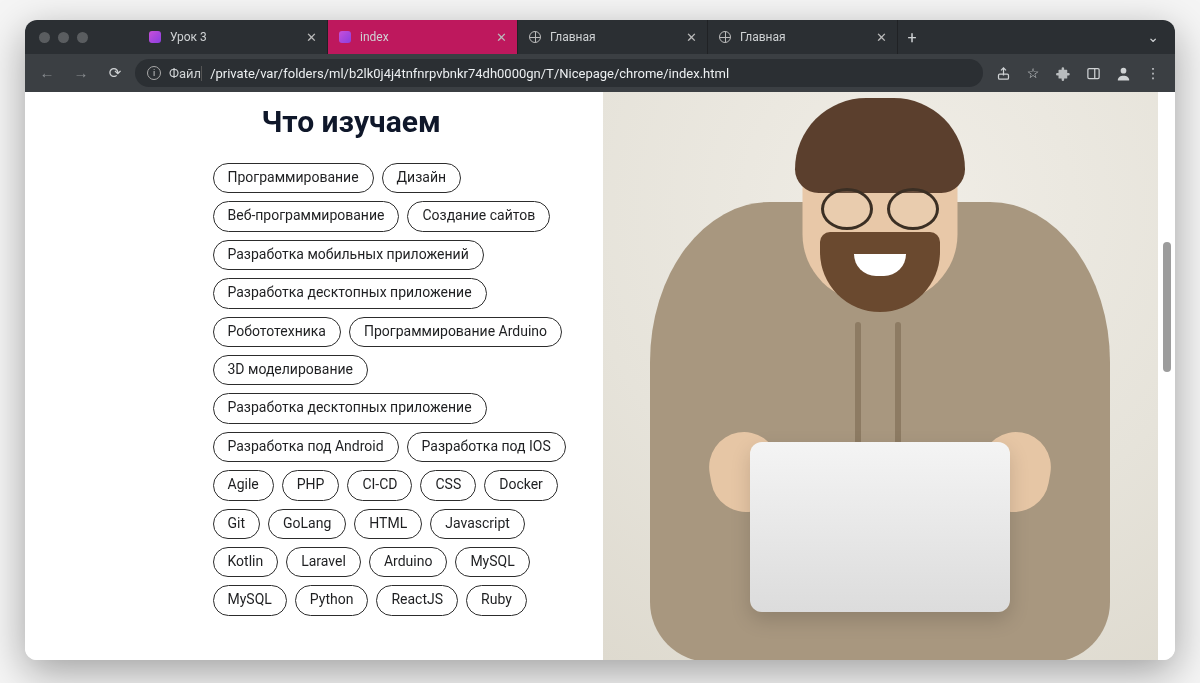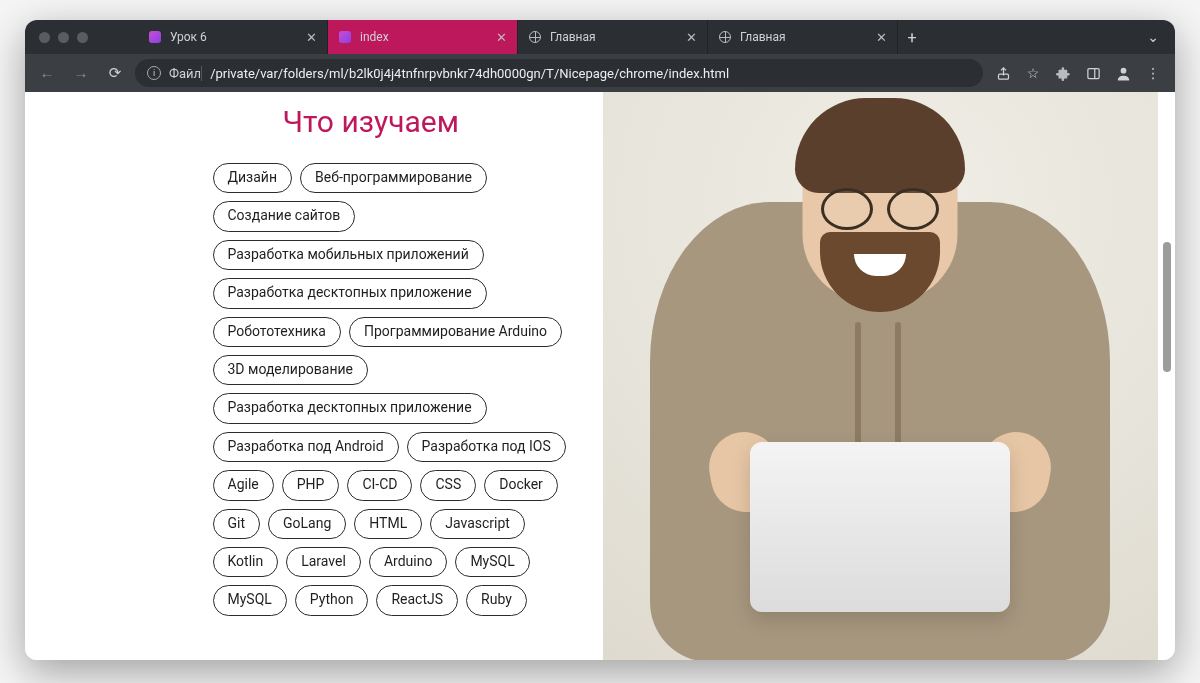--- a/index.html
+++ b/index.html
@@ -138,23 +138,23 @@
     width:1115px;
     height:100%;
     margin:0 auto;
   }
   .left {
     width:560px;
     padding: 8px 20px 0 170px;
   }
   .heading {
     font-size:30px;
-    font-weight:400;
-    color:#be185d;
-    margin: 4px 0 24px 70px;
+    font-weight:700;
+    color:#0f172a;
+    margin: 4px 0 24px 49px;
   }
   .chips {
     display:flex;
     flex-wrap:wrap;
     gap:8px 8px;
   }
   .chip {
     border:1px solid #2c2c2c;
     border-radius:18px;
     padding:6px 14px 7px;
@@ -269,21 +269,21 @@
     <div class="traffic">
       <div class="tl"></div>
       <div class="tl"></div>
       <div class="tl"></div>
     </div>
     <div class="tabs" id="tab-strip">
         <div class="tab">
           <span class="fav">
             <span class="fav-sq"></span>
           </span>
-          <span class="label">Урок 6</span>
+          <span class="label">Урок 3</span>
           <span class="close">✕</span>
         </div>
         <div class="tab active">
           <span class="fav">
             <span class="fav-sq"></span>
           </span>
           <span class="label">index</span>
           <span class="close">✕</span>
         </div>
         <div class="tab">
@@ -342,20 +342,21 @@
       </div>
       <div class="tbtn">⋮</div>
     </div>
   </div>
 
   <div class="viewport">
     <div class="page">
       <div class="left">
         <h2 class="heading">Что изучаем</h2>
         <div class="chips" id="chips">
+            <span class="chip">Программирование</span>
             <span class="chip">Дизайн</span>
             <span class="chip">Веб-программирование</span>
             <span class="chip">Создание сайтов</span>
             <span class="chip">Разработка мобильных приложений</span>
             <span class="chip">Разработка десктопных приложение</span>
             <span class="chip">Робототехника</span>
             <span class="chip">Программирование Arduino</span>
             <span class="chip">3D моделирование</span>
             <span class="chip">Разработка десктопных приложение</span>
             <span class="chip">Разработка под Android</span>

